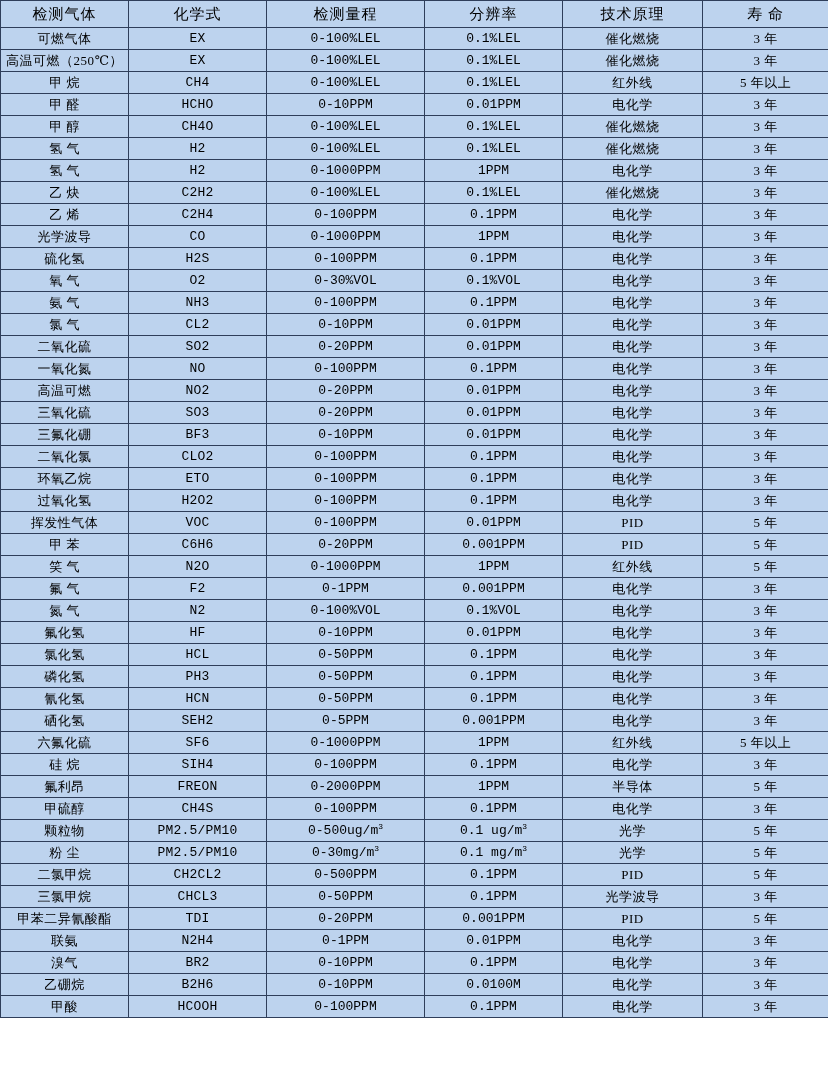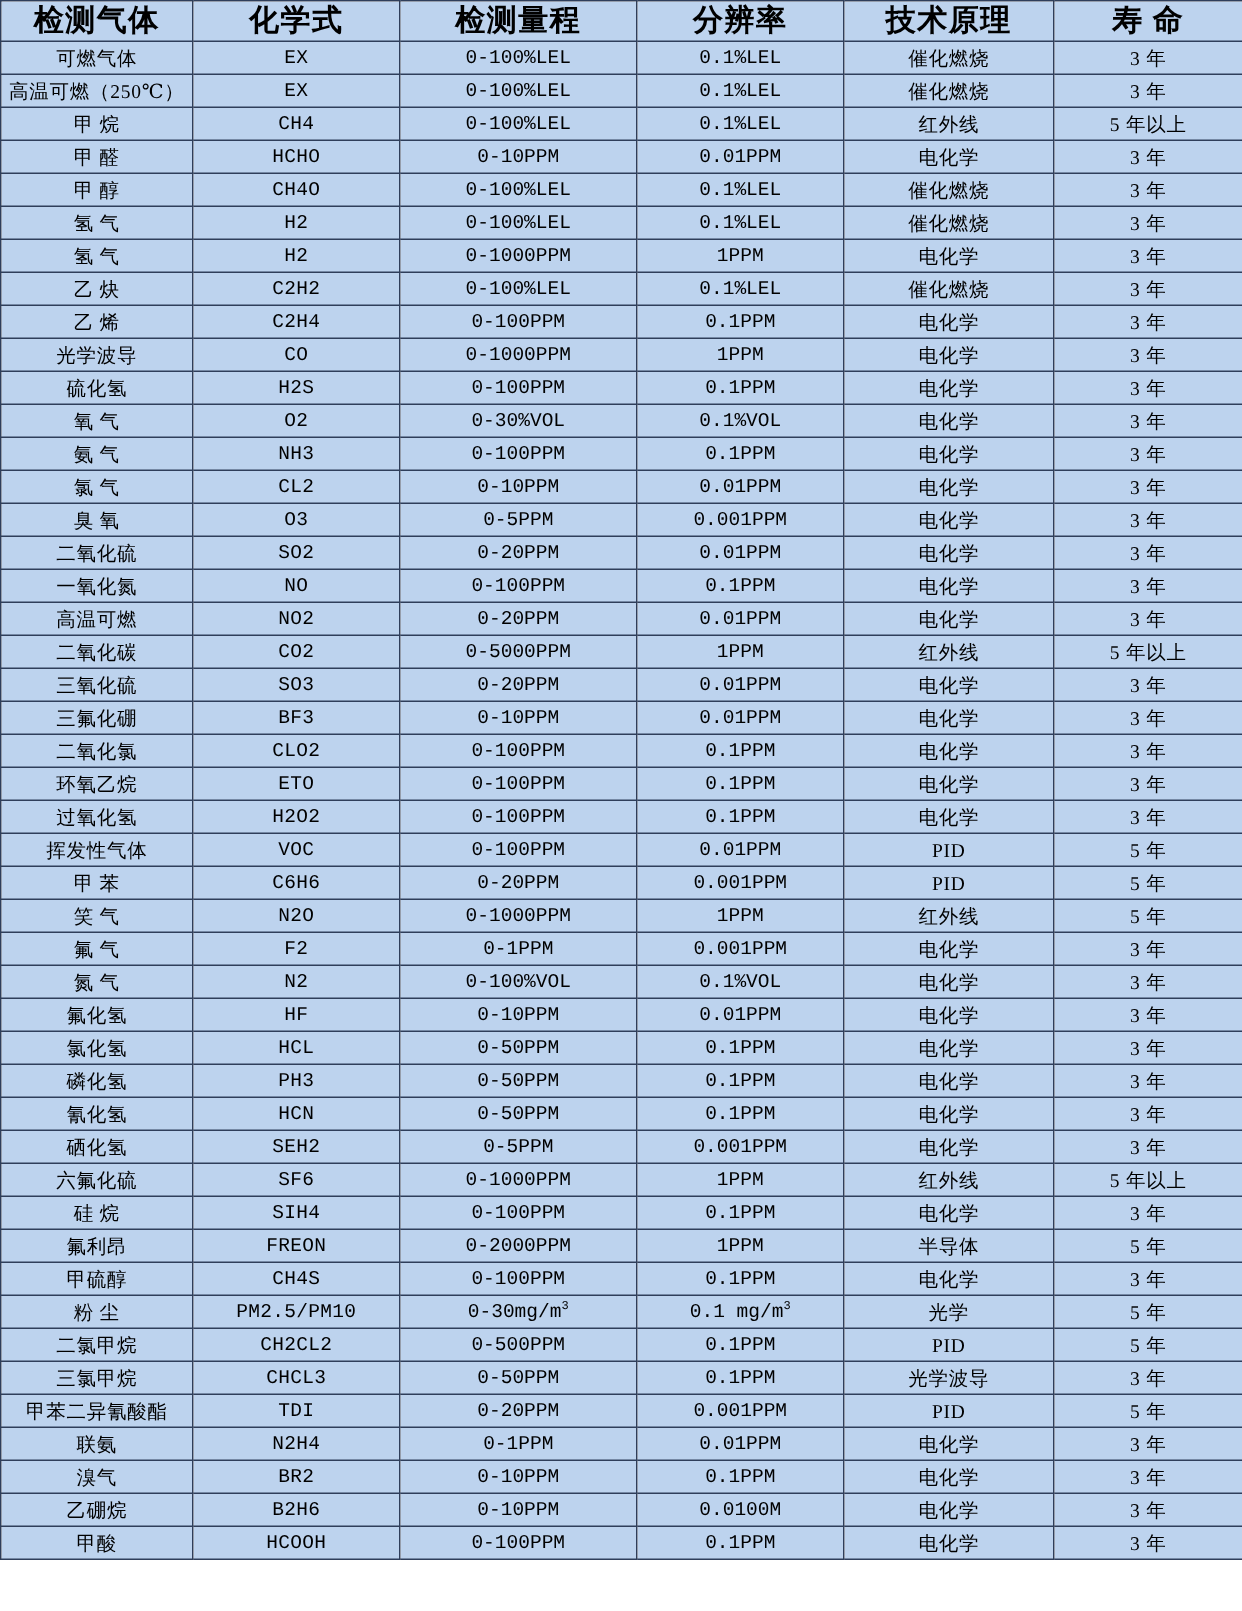--- a/index.html
+++ b/index.html
@@ -25,22 +25,22 @@
     background: #bdd3ee;
     padding: 0;
     height: 21px;
     line-height: 21px;
     overflow: hidden;
     white-space: nowrap;
   }
   #gas-table thead th {
     height: 26px;
     line-height: 26px;
-    font-size: 20px;
-    font-weight: bold;
+    font-size: 15px;
+    font-weight: normal;
     letter-spacing: 1px;
   }
   #gas-table tbody td {
     font-size: 13px;
   }
   
   .col-name    { width: 128px; }
   .col-formula { width: 138px; }
   .col-range   { width: 158px; }
   .col-res     { width: 138px; }
@@ -208,28 +208,20 @@
       </tr>
       <tr>
         <td class="c-name">氯 气</td>
         <td class="c-formula">CL2</td>
         <td class="c-range">0-10PPM</td>
         <td class="c-res">0.01PPM</td>
         <td class="c-tech">电化学</td>
         <td class="c-life">3 年</td>
       </tr>
       <tr>
-        <td class="c-name">臭 氧</td>
-        <td class="c-formula">O3</td>
-        <td class="c-range">0-5PPM</td>
-        <td class="c-res">0.001PPM</td>
-        <td class="c-tech">电化学</td>
-        <td class="c-life">3 年</td>
-      </tr>
-      <tr>
         <td class="c-name">二氧化硫</td>
         <td class="c-formula">SO2</td>
         <td class="c-range">0-20PPM</td>
         <td class="c-res">0.01PPM</td>
         <td class="c-tech">电化学</td>
         <td class="c-life">3 年</td>
       </tr>
       <tr>
         <td class="c-name">一氧化氮</td>
         <td class="c-formula">NO</td>
@@ -238,28 +230,20 @@
         <td class="c-tech">电化学</td>
         <td class="c-life">3 年</td>
       </tr>
       <tr>
         <td class="c-name">高温可燃</td>
         <td class="c-formula">NO2</td>
         <td class="c-range">0-20PPM</td>
         <td class="c-res">0.01PPM</td>
         <td class="c-tech">电化学</td>
         <td class="c-life">3 年</td>
-      </tr>
-      <tr>
-        <td class="c-name">二氧化碳</td>
-        <td class="c-formula">CO2</td>
-        <td class="c-range">0-5000PPM</td>
-        <td class="c-res">1PPM</td>
-        <td class="c-tech">红外线</td>
-        <td class="c-life">5 年以上</td>
       </tr>
       <tr>
         <td class="c-name">三氧化硫</td>
         <td class="c-formula">SO3</td>
         <td class="c-range">0-20PPM</td>
         <td class="c-res">0.01PPM</td>
         <td class="c-tech">电化学</td>
         <td class="c-life">3 年</td>
       </tr>
       <tr>
@@ -400,20 +384,28 @@
       </tr>
       <tr>
         <td class="c-name">甲硫醇</td>
         <td class="c-formula">CH4S</td>
         <td class="c-range">0-100PPM</td>
         <td class="c-res">0.1PPM</td>
         <td class="c-tech">电化学</td>
         <td class="c-life">3 年</td>
       </tr>
       <tr>
+        <td class="c-name">颗粒物</td>
+        <td class="c-formula">PM2.5/PM10</td>
+        <td class="c-range">0-500ug/m<sup>3</sup></td>
+        <td class="c-res">0.1 ug/m<sup>3</sup></td>
+        <td class="c-tech">光学</td>
+        <td class="c-life">5 年</td>
+      </tr>
+      <tr>
         <td class="c-name">粉 尘</td>
         <td class="c-formula">PM2.5/PM10</td>
         <td class="c-range">0-30mg/m<sup>3</sup></td>
         <td class="c-res">0.1 mg/m<sup>3</sup></td>
         <td class="c-tech">光学</td>
         <td class="c-life">5 年</td>
       </tr>
       <tr>
         <td class="c-name">二氯甲烷</td>
         <td class="c-formula">CH2CL2</td>

